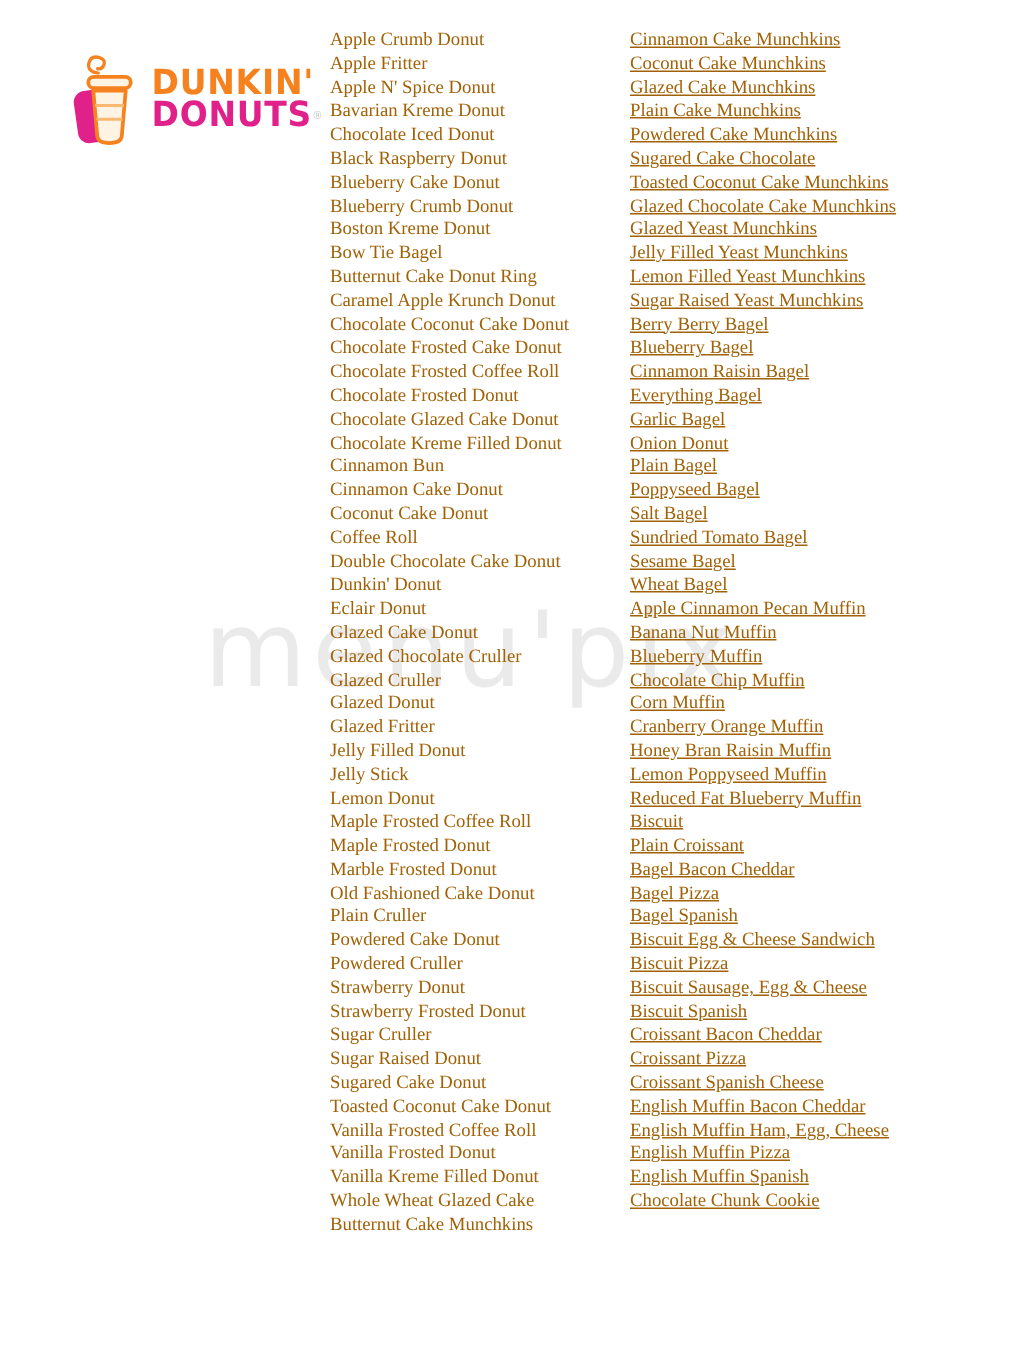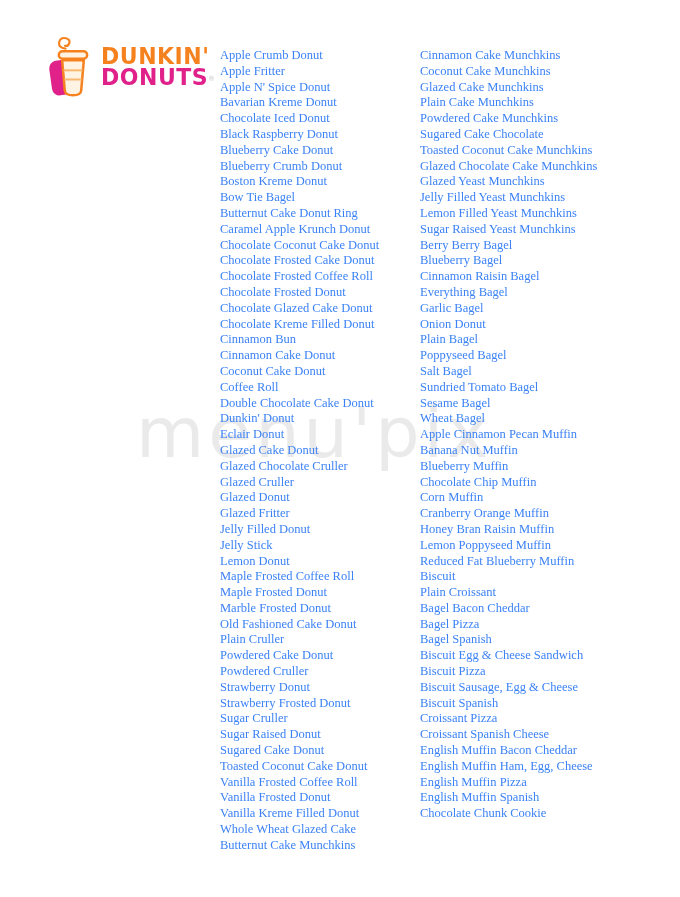--- a/index.html
+++ b/index.html
@@ -29,28 +29,28 @@
   .logo-line2{color:#E0218A;}
   .logo-reg{
     font-size:7px;
     vertical-align:4px;
     color:#c9c9c9;
     font-weight:400;
     letter-spacing:0;
   }
   
   .menu-col{
-    position:absolute;top:48px;
+    position:absolute;top:19px;
     font-size:12.5px;
     line-height:15.8px;
-    color:#3b82f6;
+    color:#a16207;
     white-space:nowrap;
   }
   .menu-col-left{left:220px;}
-  .menu-col-right{left:420px;}
+  .menu-col-right{left:420px;text-decoration:underline;}
   .menu-item{height:15.8px;}
   
   .watermark{
     position:absolute;
     left:136px;top:392px;
     font-family:"DejaVu Sans", sans-serif;
     font-weight:400;
     font-size:70px;
     letter-spacing:4px;
     color:rgba(185,185,185,0.30);
@@ -175,20 +175,21 @@
       <div class="menu-item">Reduced Fat Blueberry Muffin</div>
       <div class="menu-item">Biscuit</div>
       <div class="menu-item">Plain Croissant</div>
       <div class="menu-item">Bagel Bacon Cheddar</div>
       <div class="menu-item">Bagel Pizza</div>
       <div class="menu-item">Bagel Spanish</div>
       <div class="menu-item">Biscuit Egg &amp; Cheese Sandwich</div>
       <div class="menu-item">Biscuit Pizza</div>
       <div class="menu-item">Biscuit Sausage, Egg &amp; Cheese</div>
       <div class="menu-item">Biscuit Spanish</div>
+      <div class="menu-item">Croissant Bacon Cheddar</div>
       <div class="menu-item">Croissant Pizza</div>
       <div class="menu-item">Croissant Spanish Cheese</div>
       <div class="menu-item">English Muffin Bacon Cheddar</div>
       <div class="menu-item">English Muffin Ham, Egg, Cheese</div>
       <div class="menu-item">English Muffin Pizza</div>
       <div class="menu-item">English Muffin Spanish</div>
       <div class="menu-item">Chocolate Chunk Cookie</div>
     </div>
 
 </div>

